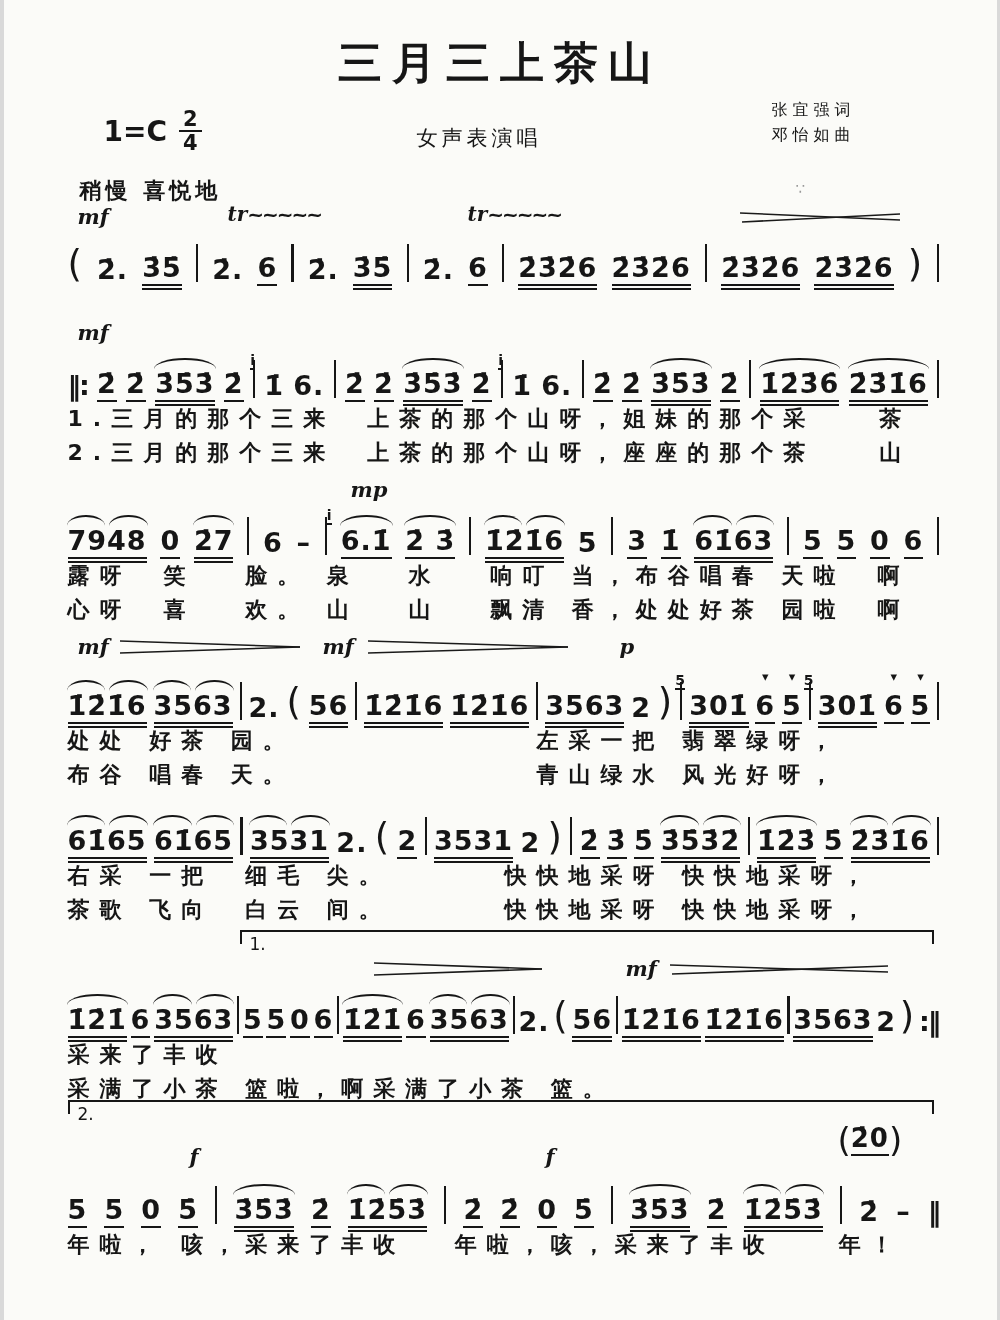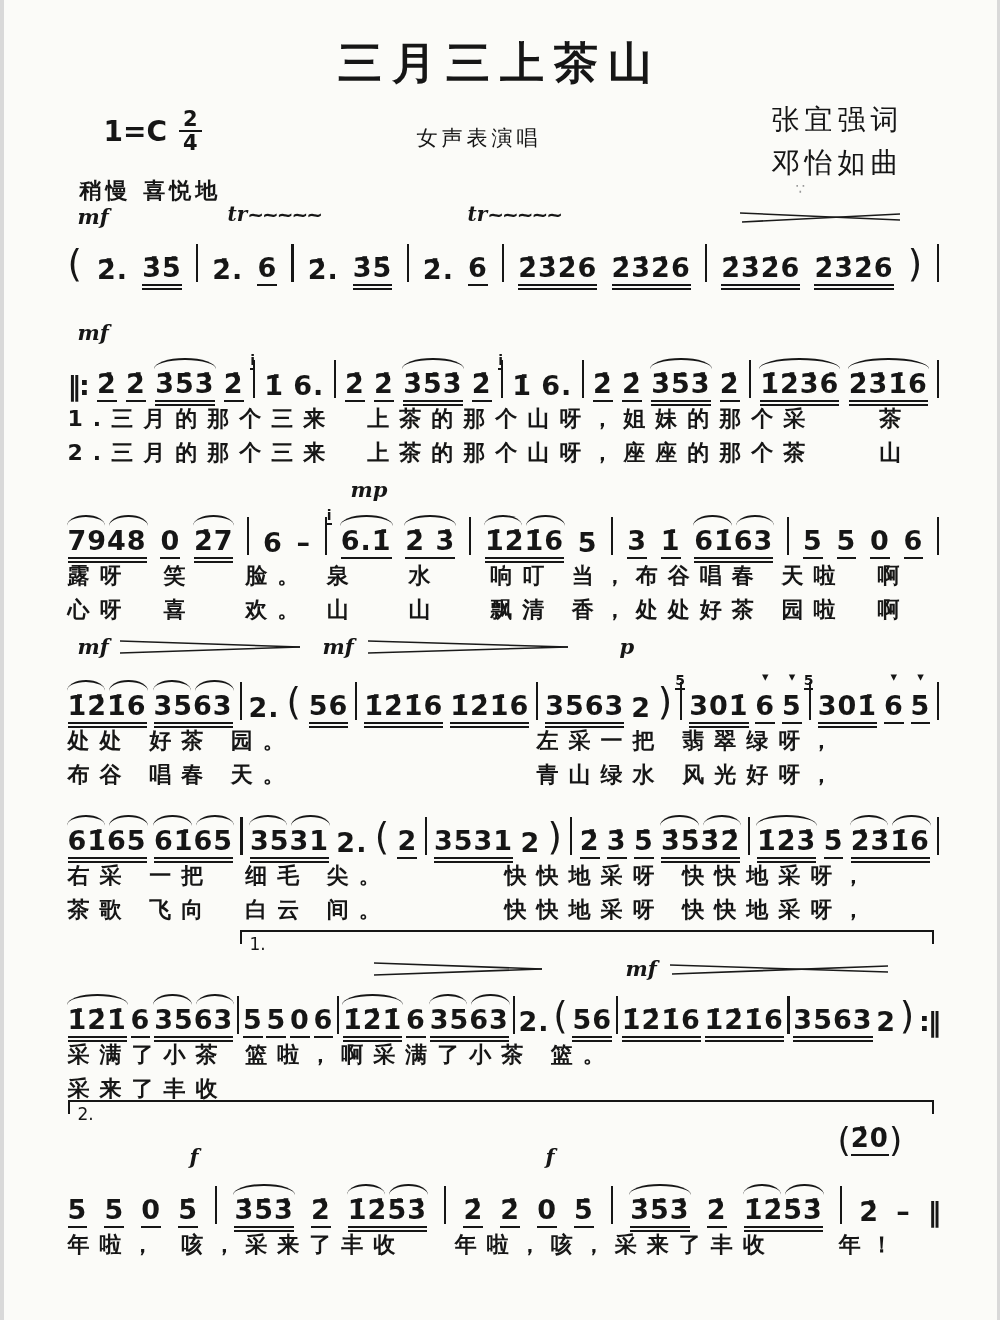--- a/index.html
+++ b/index.html
@@ -6,21 +6,21 @@
   .page{position:relative;width:993px;height:1320px;margin:0 auto;background:#fbfbf8;
         color:#161616;font-family:"DejaVu Sans",sans-serif;overflow:hidden;}
   .title{position:absolute;top:34px;left:0;width:100%;text-align:center;margin:0;
          font-size:44px;font-weight:bold;letter-spacing:10px;}
   .keysig{position:absolute;top:108px;left:100px;display:flex;align-items:center;gap:12px;
           font-size:28px;font-weight:bold;justify-content:flex-end;}
   .meter{display:inline-flex;flex-direction:column;align-items:center;font-size:21px;
          line-height:1.05;font-weight:bold;}
   .meter .den{border-top:2.5px solid #161616;padding:0 4px;}
   .voice{position:absolute;top:124px;left:413px;font-size:21px;letter-spacing:4px;}
-  .credits{position:absolute;top:98px;left:768px;font-size:28px;letter-spacing:5px;line-height:1.55;}
+  .credits{position:absolute;top:98px;left:768px;font-size:16px;letter-spacing:5px;line-height:1.55;}
   .tempo{position:absolute;top:176px;left:76px;font-size:22px;font-weight:bold;letter-spacing:4px;}
   .smudge{position:absolute;top:180px;left:792px;color:#999;font-size:15px;letter-spacing:4px;}
 
   .sys{position:absolute;left:64px;width:872px;}
   #sys1{top:202px}#sys2{top:318px}#sys3{top:475px}#sys4{top:632px}
   #sys5{top:795px}#sys6{top:930px}#sys7{top:1100px}
 
   .marks{position:relative;height:30px;}
   #sys4 .marks{height:38px;}
   #sys6 .marks{margin-top:24px;}
@@ -344,22 +344,22 @@
           <span class="tok"><span class="txt u2">56</span></span>
           <div class="barline"></div>
           <span class="tok"><span class="txt u2">1̇2̇1̇6</span></span>
           <span class="tok"><span class="txt u2">1̇2̇1̇6</span></span>
           <div class="barline"></div>
           <span class="tok"><span class="txt u2">3563</span></span>
           <span class="tok"><span class="txt">2</span></span>
           <span class="tok par"><span class="txt">)</span></span>
           <span class="tok rep"><span class="txt">:‖</span></span>
         </div>
+        <div class="lyr">采来了丰收</div>
         <div class="lyr">采满了小茶 篮啦，啊采满了小茶 篮。</div>
-        <div class="lyr">采来了丰收</div>
       </div>
       <div class="sys" id="sys7">
         <div class="volta" style="left: 0px; width: 866px;">
           <span class="vlabel">2.</span>
         </div>
         <div class="marks">
           <span class="dyn" style="left: 122px;">f</span>
           <span class="dyn" style="left: 478px;">f</span>
           <span class="endnote" style="left: 770px;">
             <span class="par">(</span>

